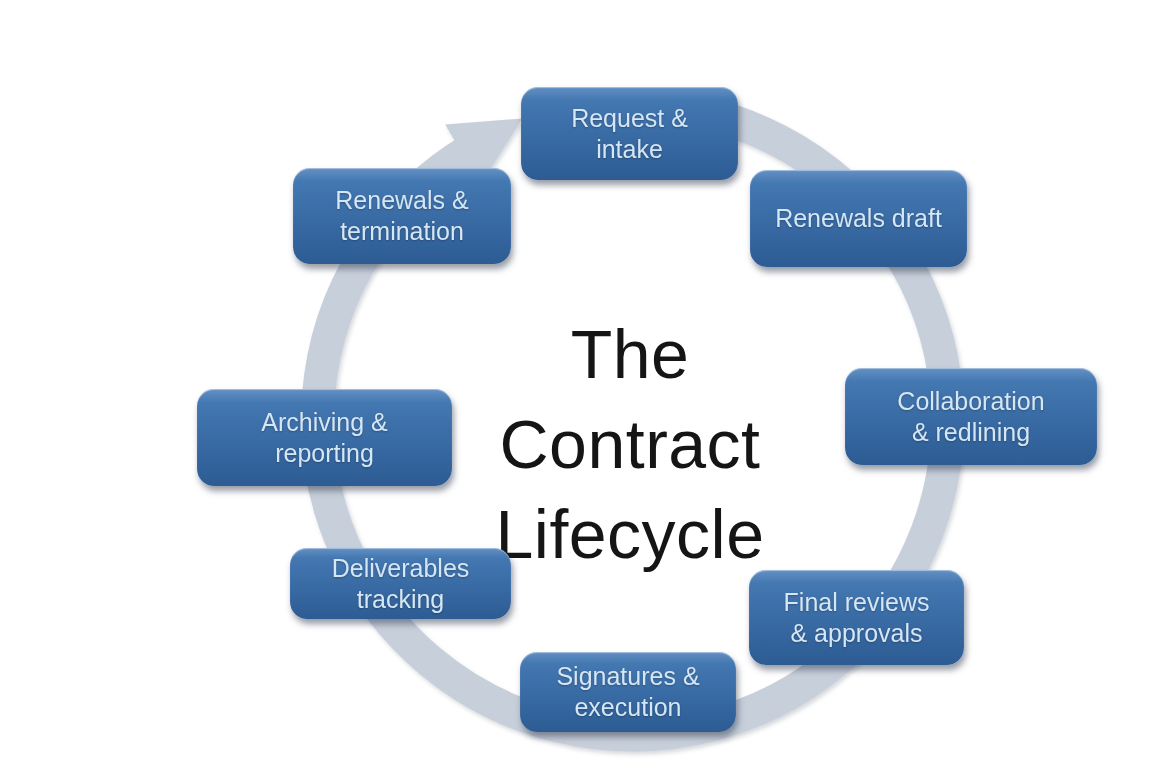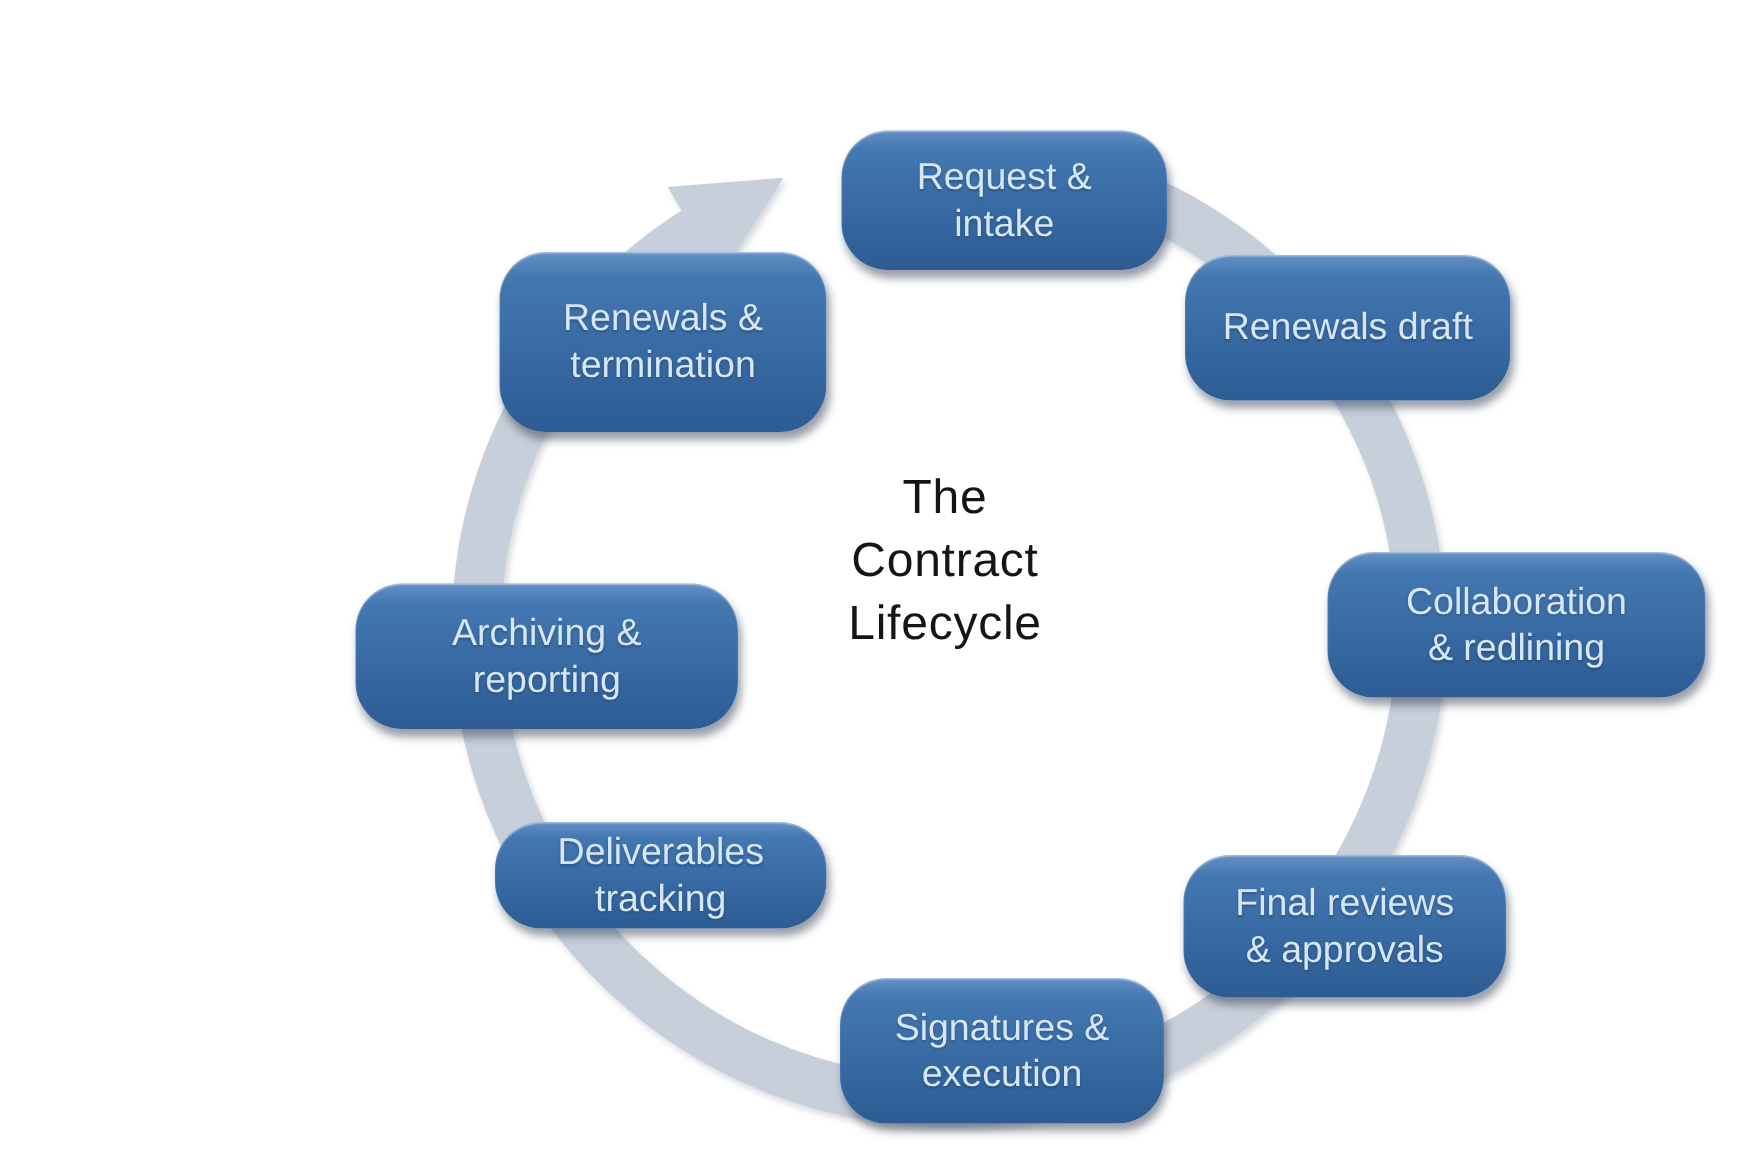--- a/index.html
+++ b/index.html
@@ -13,46 +13,45 @@
   .ring-svg{position:absolute;left:0;top:0;width:1170px;height:780px;}
   .ring-path{
     fill:none;
     stroke:#c7cfda;
     stroke-width:33px;
     filter:drop-shadow(2px 3px 2px rgba(70,80,100,0.22));
   }
   .title{
     position:absolute;left:430px;top:310px;width:400px;
     text-align:center;
-    font-size:32px;line-height:1.32;
+    font-size:68px;line-height:1.32;
     color:#151515;
     white-space:pre-line;
     letter-spacing:0.5px;
   }
   .step{
     position:absolute;
     display:flex;align-items:center;justify-content:center;
     text-align:center;
     color:#d5e6f4;
     font-size:25px;line-height:1.24;
     white-space:pre-line;
-    border-radius:31px;
+    border-radius:17px;
     background:linear-gradient(180deg,#6390c4 0%,#4478b1 14%,#3a6ca6 48%,#2d5c93 100%);
     box-shadow:2px 5px 6px rgba(50,60,80,0.5), inset 0 1px 1px rgba(255,255,255,0.45);
     text-shadow:0 1px 2px rgba(0,0,0,0.25);
-    margin-left:40px;
   }
   .s1{left:521px;top:87px;width:217px;height:93px}
   .s2{left:750px;top:170px;width:217px;height:97px}
   .s3{left:845px;top:368px;width:252px;height:97px}
   .s4{left:749px;top:570px;width:215px;height:95px}
-  .s5{left:520px;top:652px;width:216px;height:97px}
+  .s5{left:520px;top:652px;width:216px;height:80px}
   .s6{left:290px;top:548px;width:221px;height:71px}
   .s7{left:197px;top:389px;width:255px;height:97px}
-  .s8{left:293px;top:168px;width:218px;height:120px}
+  .s8{left:293px;top:168px;width:218px;height:96px}
 </style>
 </head>
 <body>
 
 <div class="stage">
 
   <svg class="ring-svg" viewBox="0 0 1170 780" xmlns="http://www.w3.org/2000/svg" aria-hidden="true">
     <defs>
       <marker id="arrowhead" viewBox="0 0 10 10" refX="1.2" refY="5" markerWidth="2.1" markerHeight="2.3" orient="auto">
         <path d="M0,0 L10,5 L0,10 Z" fill="#c7cfda"></path>

